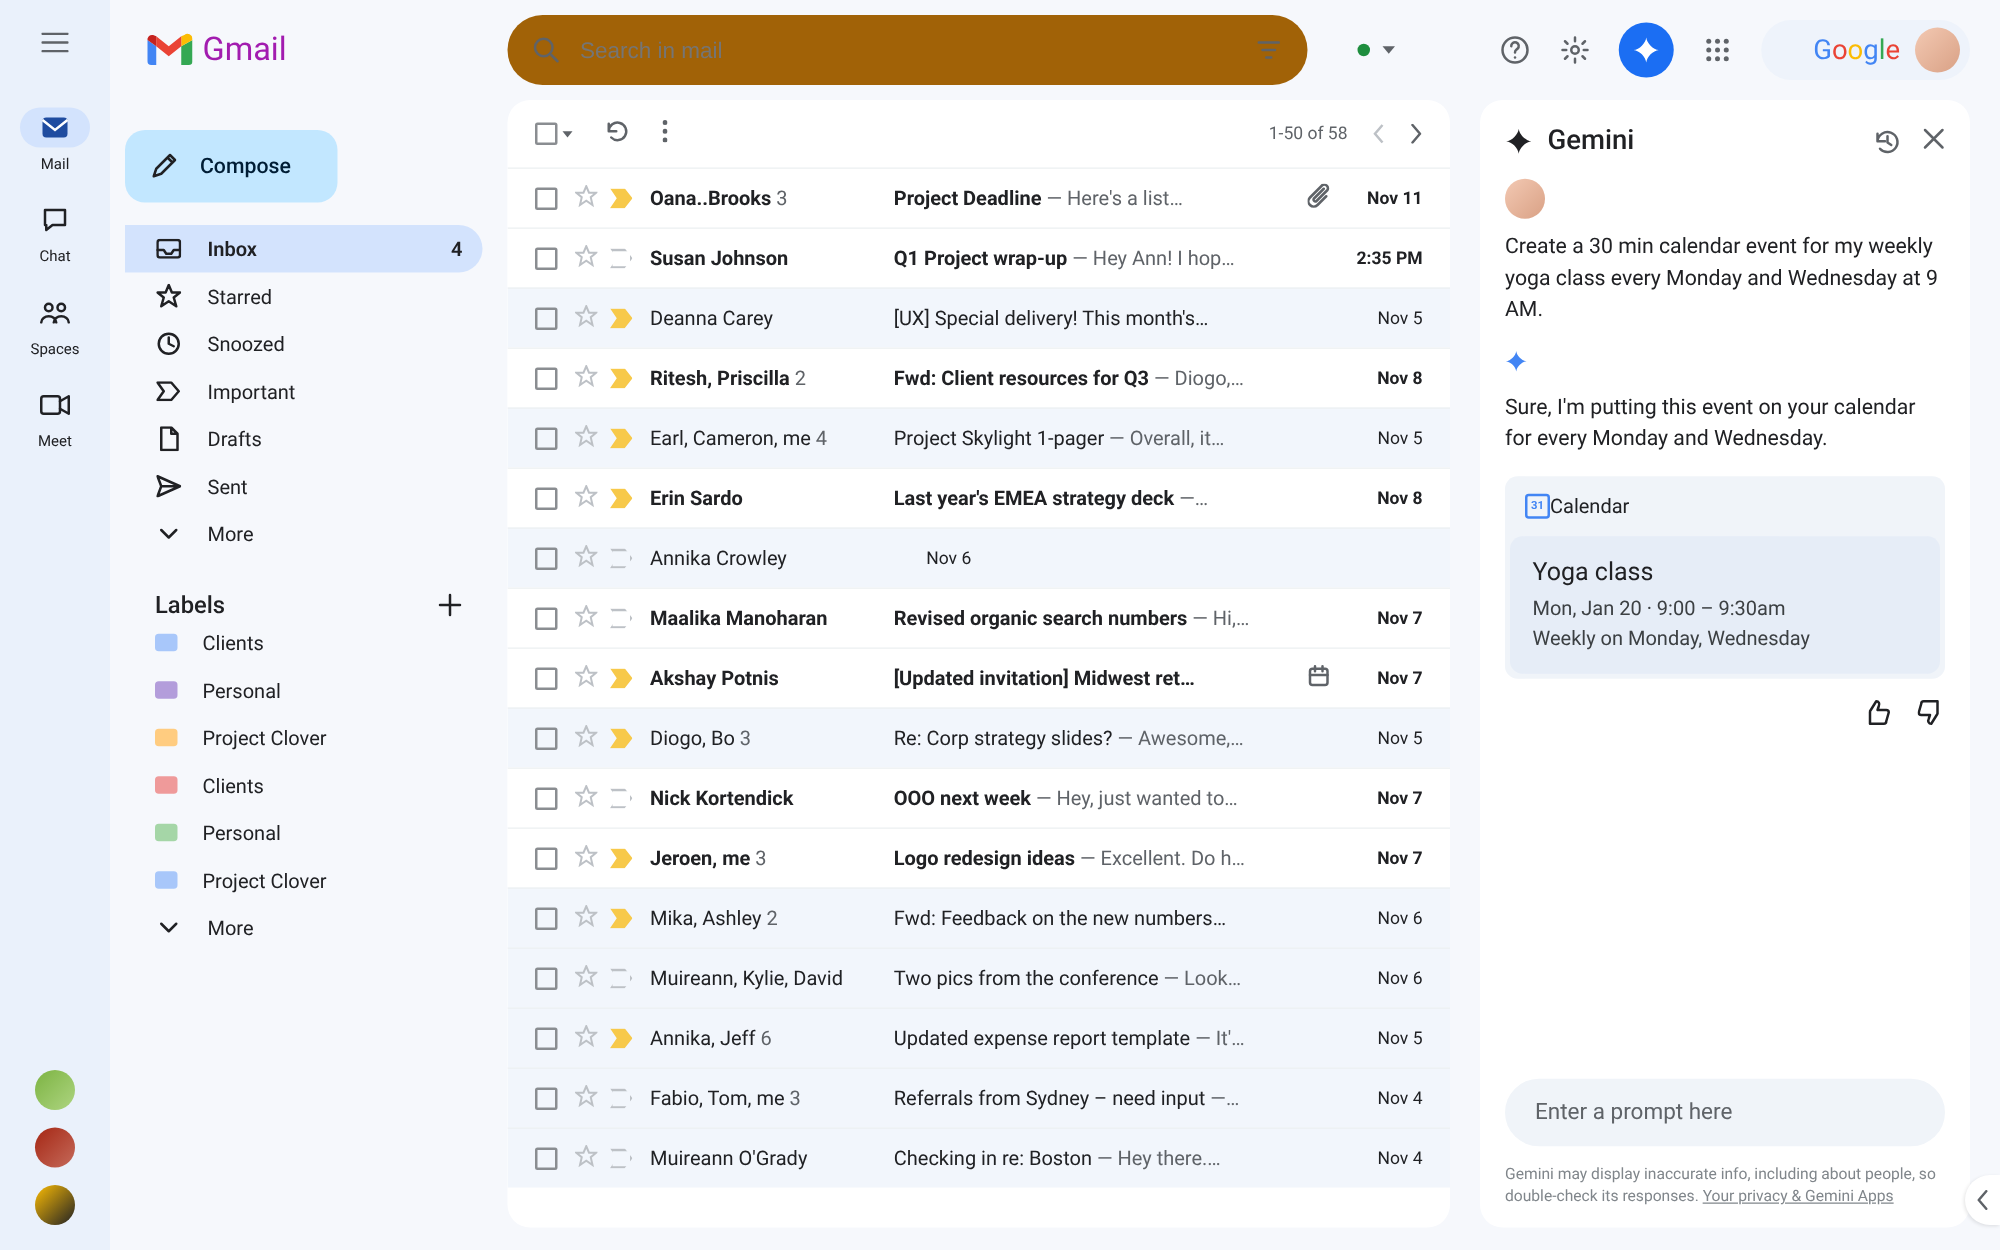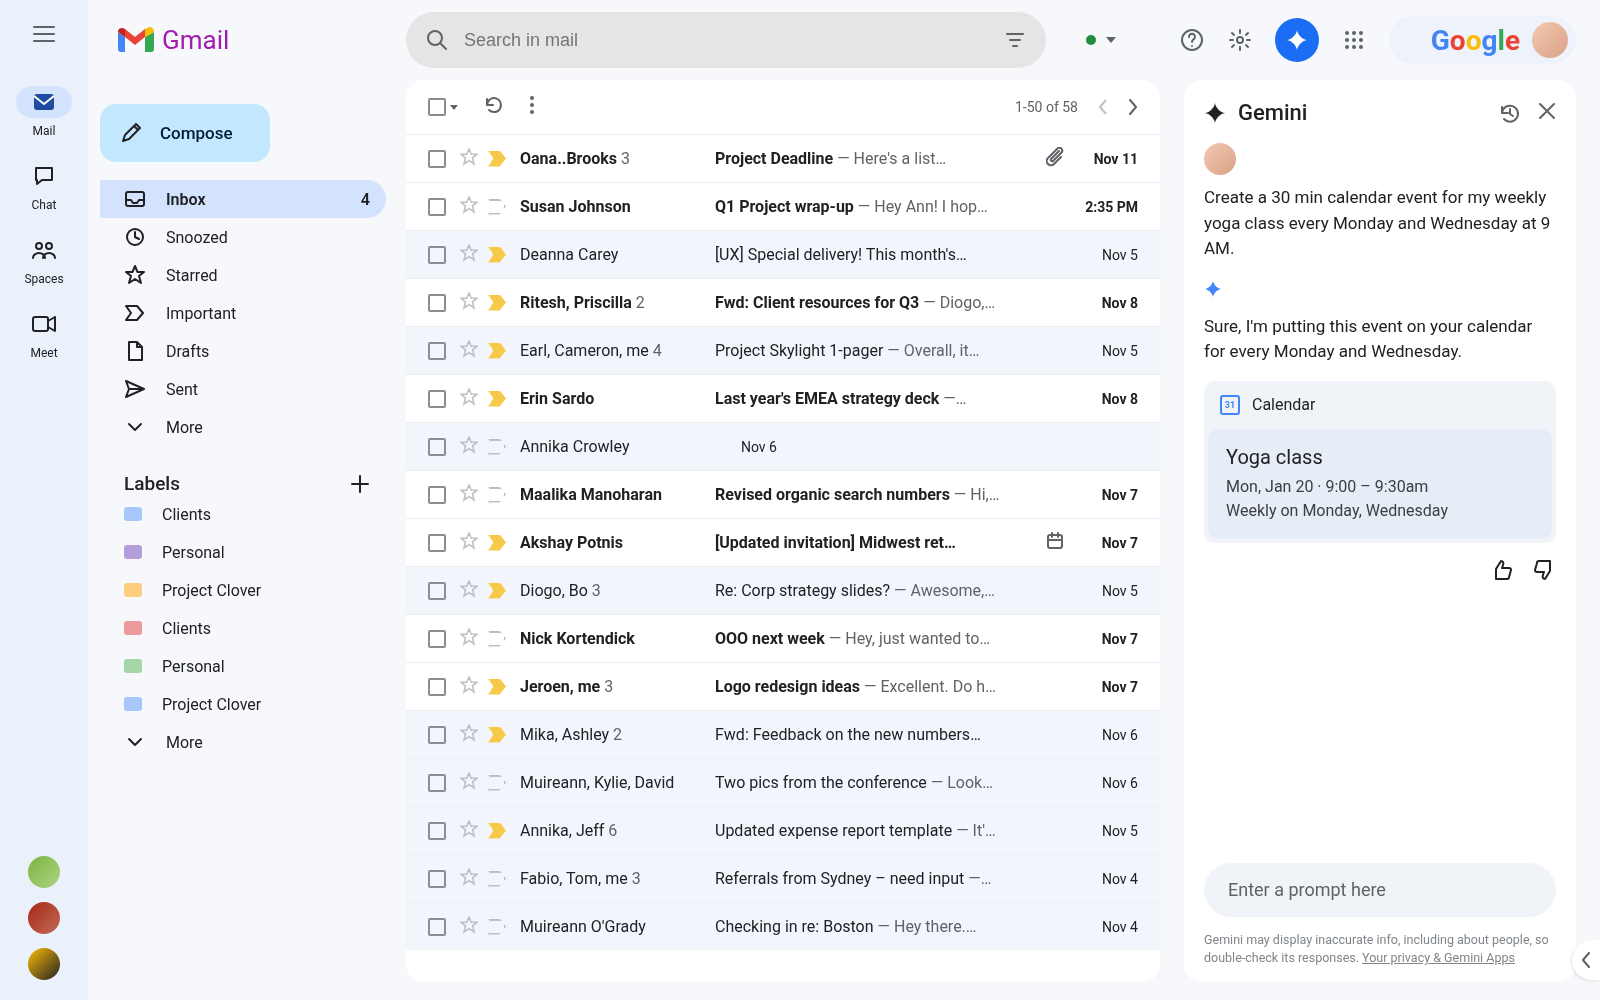--- a/index.html
+++ b/index.html
@@ -29,31 +29,31 @@
   .av2{background:linear-gradient(135deg,#a52714,#c56a5a);}
   .av3{background:linear-gradient(135deg,#fbbc04,#202124);}
   
   .header {
     position:absolute; left:88px; right:0; top:0; height:80px;
     display:flex; align-items:center; padding:0 24px 0 28px;
   }
   .logo { display:flex; align-items:center; gap:8px; font-size:26px; color:#a21caf; width:290px;}
   .logo svg{flex:0 0 auto;}
   .search {
-    flex:0 0 640px; height:56px; background:#e5e5e5; border-radius:28px;
+    flex:0 0 640px; height:56px; background:#a16207; border-radius:28px;
     display:flex; align-items:center; padding:0 20px; color:#5f6368;justify-content:space-between;
   }
   .search input { flex:1; border:none; background:transparent; font-size:18px; outline:none; color:#202124;}
   .status-dot { width:10px;height:10px;border-radius:50%;background:#1e8e3e; margin-left:40px;}
   .dd-caret{width:0;height:0;border-left:5px solid transparent;border-right:5px solid transparent;border-top:6px solid #5f6368;margin-left:10px;}
   .header-right{margin-left:auto; display:flex; align-items:center; gap:22px;}
   .hicon{width:26px;height:26px;display:flex;align-items:center;justify-content:center;color:#5f6368;cursor:pointer;}
   .gemini-badge{width:44px;height:44px;border-radius:50%;background:#1b6ef3;display:flex;align-items:center;justify-content:center;}
   .google-chip{display:flex;align-items:center;gap:12px;background:#eef3fb;border-radius:26px;padding:6px 8px 6px 18px;}
-  .google-word{font-size:28px;font-weight:700;margin-left:24px;}
+  .google-word{font-size:22px;font-weight:400;margin-left:24px;}
   .google-word .b{color:#4285f4}.google-word .r{color:#ea4335}.google-word .y{color:#fbbc04}.google-word .g{color:#34a853}
   .me-avatar{width:36px;height:36px;border-radius:50%;background:linear-gradient(135deg,#f3c9b3,#d9a185);}
   
   .nav {
     position:absolute; left:100px; top:80px; width:286px;
   }
   .compose {
     display:flex; align-items:center; gap:18px; background:#c2e7ff; color:#001d35;
     width:170px; height:58px; border-radius:16px; padding:0 20px; font-size:17px; font-weight:500; cursor:pointer; margin-bottom:18px;margin-top:24px;
   }
@@ -102,21 +102,21 @@
     padding:20px 20px 14px 20px;
   }
   .gp-head{display:flex;align-items:center;gap:12px;}
   .gp-title{font-size:22px;font-weight:500;}
   .gp-head-right{margin-left:auto;display:flex;gap:18px;color:#5f6368;}
   .gp-avatar{width:32px;height:32px;border-radius:50%;background:linear-gradient(135deg,#f3c9b3,#d9a185);margin-top:18px;}
   .gp-user{font-size:17px;line-height:1.5;margin-top:10px;}
   .gp-spark{margin-top:18px;}
   .gp-resp{font-size:17px;line-height:1.5;margin-top:12px;}
   .gp-card{background:#f0f4f9;border-radius:10px;margin-top:16px;}
-  .gp-card-head{display:flex;align-items:center;gap:12px;padding:14px 16px;font-size:16px;}
+  .gp-card-head{display:flex;align-items:center;padding:14px 16px;font-size:16px;}
   .cal-ico{width:20px;height:20px;border:2px solid #4285f4;border-radius:3px;position:relative;}
   .cal-ico::before{content:"31";position:absolute;inset:0;display:flex;align-items:center;justify-content:center;font-size:9px;color:#4285f4;font-weight:700;}
   .gp-card-body{background:#e6edf7;border-radius:10px;padding:16px 18px;margin:0 4px 4px 4px;}
   .gp-ev-title{font-size:20px;font-weight:400;margin-bottom:6px;}
   .gp-ev-line{font-size:16px;color:#3c4043;line-height:1.5;}
   .gp-fb{display:flex;justify-content:flex-end;gap:22px;margin-top:16px;color:#444;}
   .gp-bottom{margin-top:auto;}
   .gp-input{background:#f0f4f9;border-radius:28px;height:54px;display:flex;align-items:center;padding:0 24px;color:#5f6368;font-size:18px;}
   .gp-disc{font-size:12.5px;color:#80868b;line-height:1.5;margin-top:14px;}
   .gp-disc a{color:#80868b;text-decoration:underline;}
@@ -254,33 +254,33 @@
             <rect x="1" y="1" width="18" height="14" rx="2" class="stroke-d"></rect>
             <path class="stroke-d" d="M1 9h5l2 3h4l2-3h5"></path>
           </svg>
         </span>
         <span>Inbox</span>
         <span class="count">4</span>
       </div>
       <div class="nav-item">
         <span class="nav-ico">
           <svg width="20" height="20">
+            <path class="stroke-d" d="M10 1l2.5 6H19l-5 4 2 7-6-4-6 4 2-7-5-4h6.5z"></path>
+          </svg>
+        </span>
+        <span>Starred</span>
+      </div>
+      <div class="nav-item">
+        <span class="nav-ico">
+          <svg width="20" height="20">
             <circle cx="10" cy="10" r="8" class="stroke-d"></circle>
             <path class="stroke-d" d="M10 5v5l4 2"></path>
           </svg>
         </span>
         <span>Snoozed</span>
-      </div>
-      <div class="nav-item">
-        <span class="nav-ico">
-          <svg width="20" height="20">
-            <path class="stroke-d" d="M10 1l2.5 6H19l-5 4 2 7-6-4-6 4 2-7-5-4h6.5z"></path>
-          </svg>
-        </span>
-        <span>Starred</span>
       </div>
       <div class="nav-item">
         <span class="nav-ico">
           <svg width="20" height="16">
             <path class="stroke-d" d="M1 1h11l6 7-6 7H1l5-7z"></path>
           </svg>
         </span>
         <span>Important</span>
       </div>
       <div class="nav-item">

